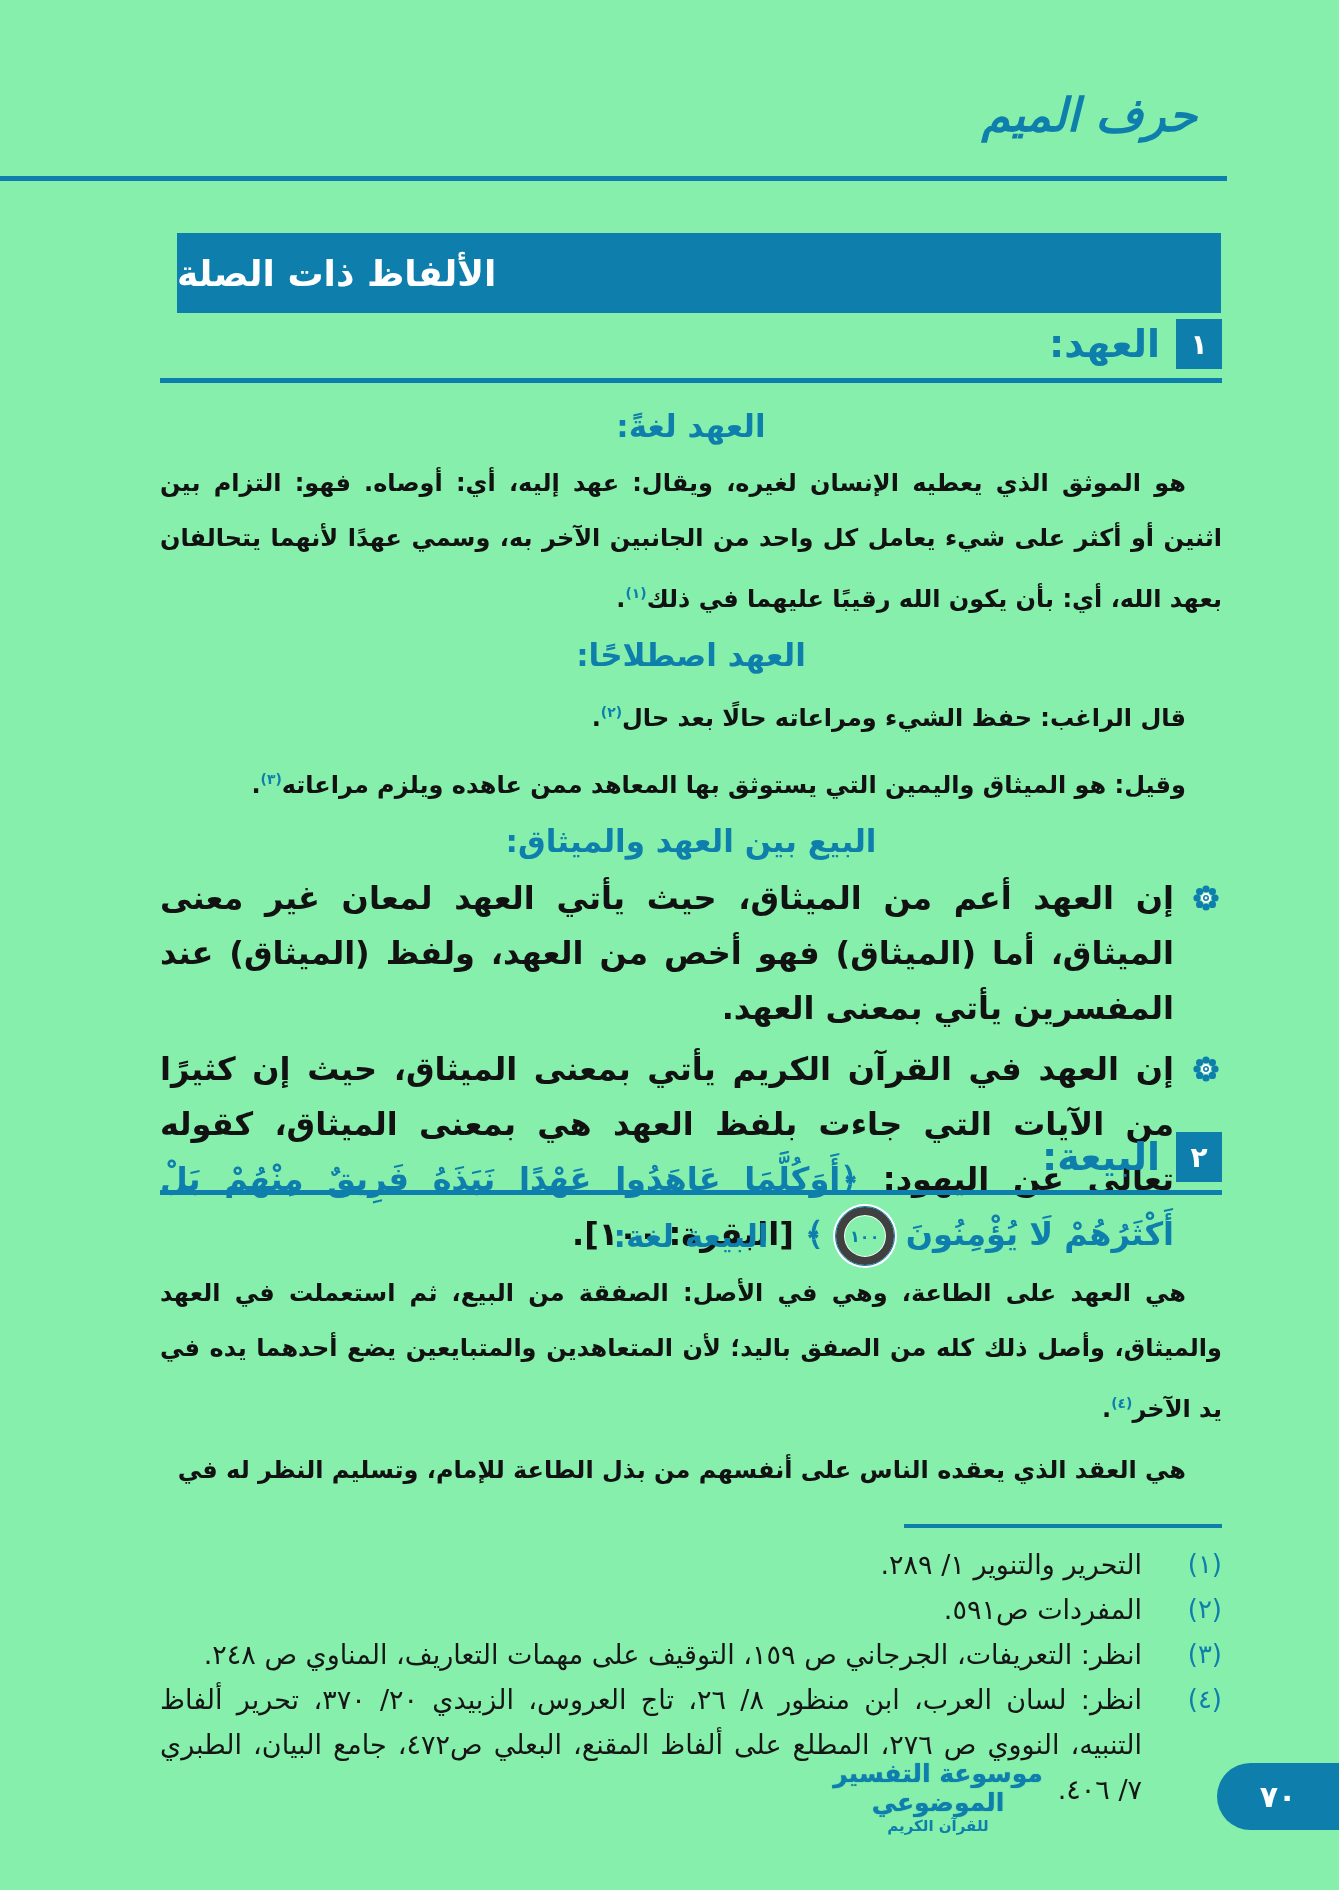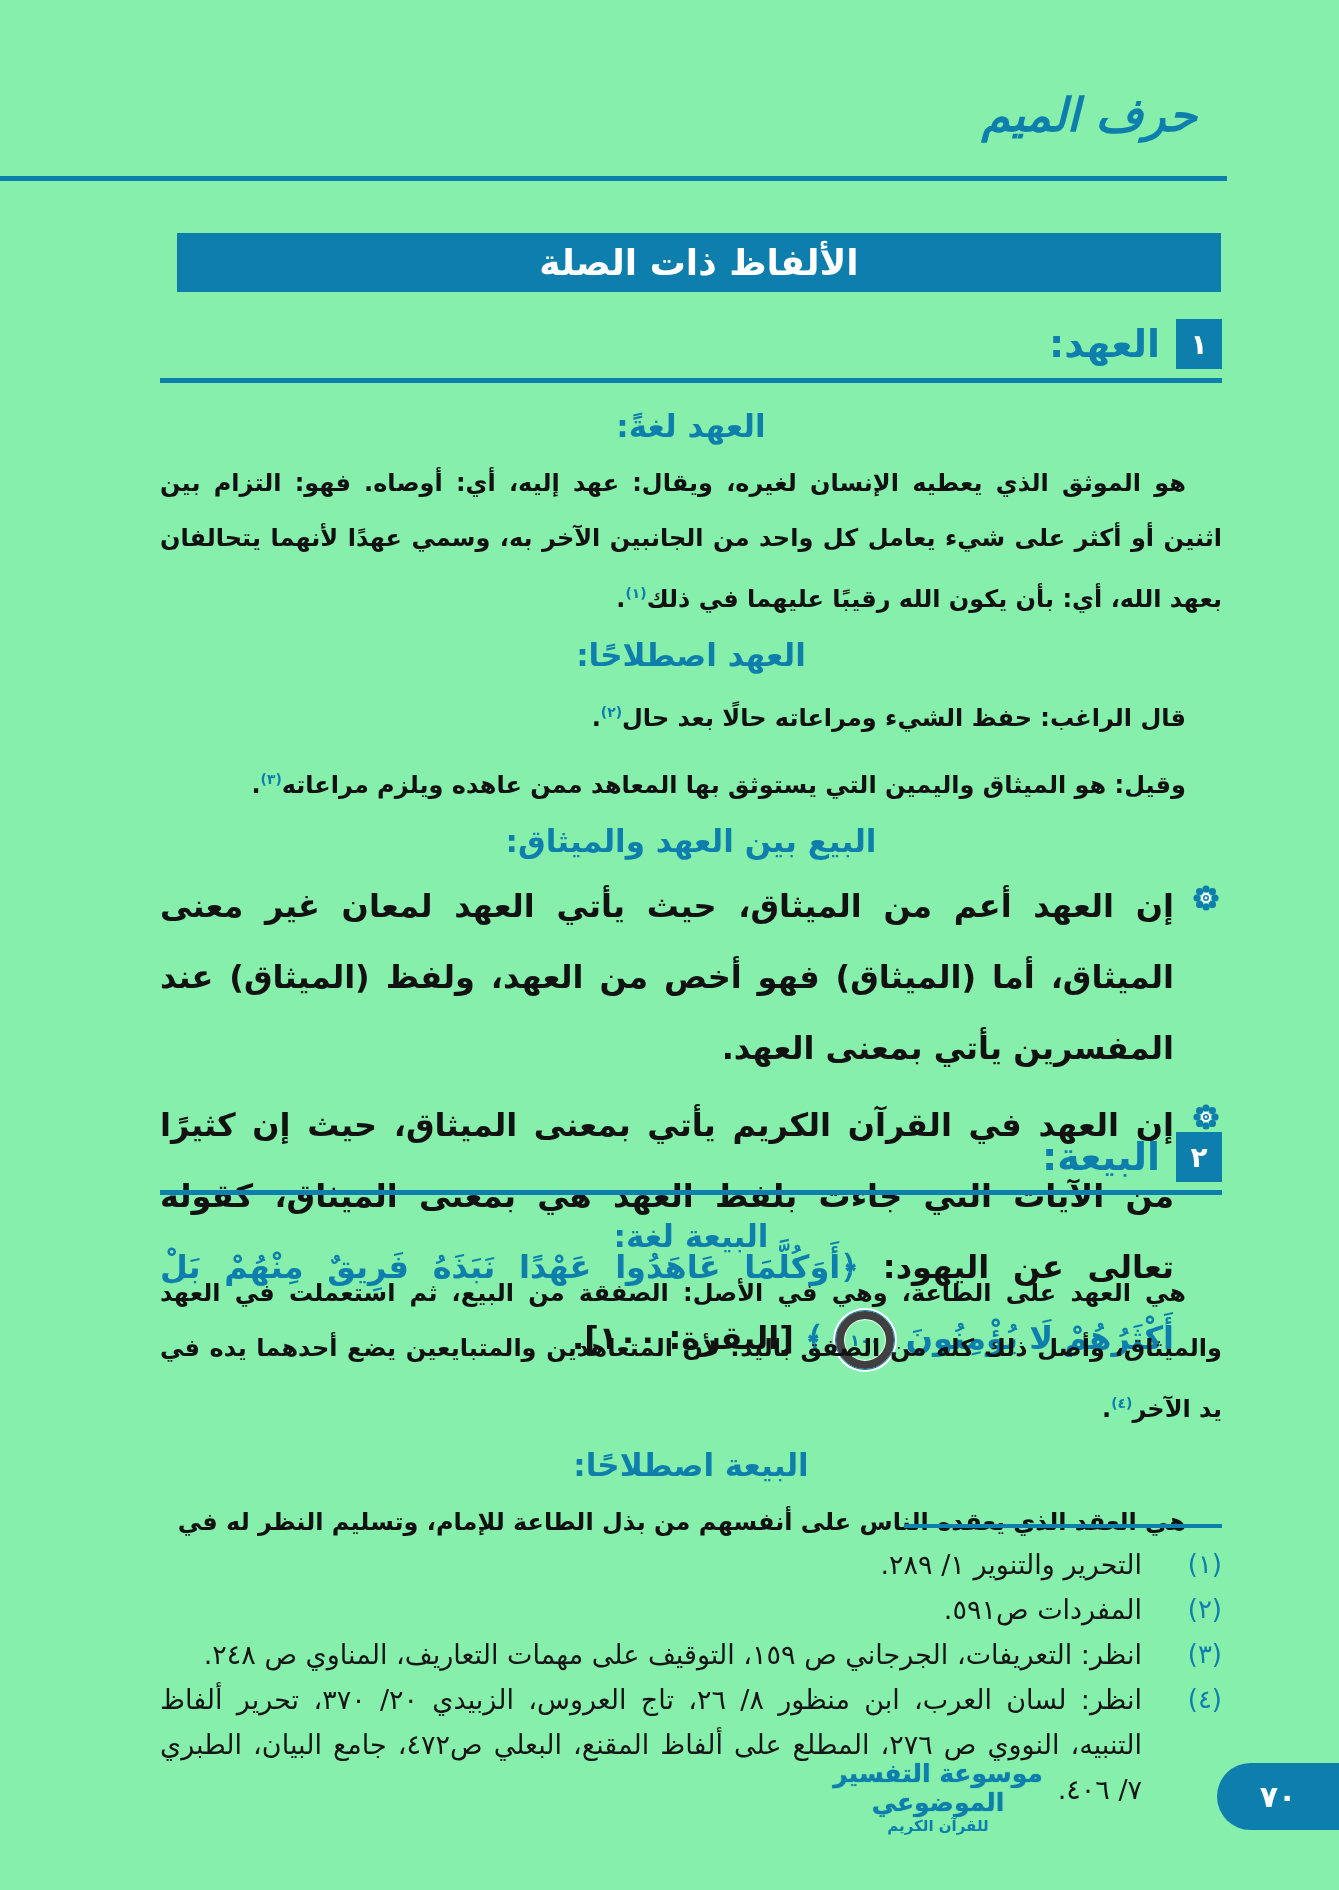--- a/index.html
+++ b/index.html
@@ -6,22 +6,22 @@
   body{width:1339px;height:1890px;overflow:hidden;background:#ffffff;
        font-family:"DejaVu Sans",sans-serif;direction:rtl;}
   #page{position:relative;width:1339px;height:1890px;background:#86efac;color:#121212;}
 
   
   .callig{position:absolute;top:88px;right:142px;font-size:46px;font-weight:bold;
           color:#0e7eac;font-style:italic;letter-spacing:-2px;}
   .top-rule{position:absolute;top:176px;left:0;width:1227px;height:5px;background:#0e7eac;}
 
   
-  .banner{position:absolute;top:233px;right:118px;width:1044px;height:59px;background:#0e7eac;
-          display:flex;align-items:center;justify-content:center;}
+  .banner{position:absolute;top:233px;right:118px;width:1044px;height:80px;background:#0e7eac;
+          display:flex;align-items:center;justify-content:flex-end;}
   .banner span{color:#fff;font-size:36px;font-weight:bold;}
 
   
   .sec-head{position:absolute;right:117px;display:flex;align-items:center;gap:16px;height:52px;}
   .sec-head.s1{top:318px;}
   .sec-head.s2{top:1131px;}
   .badge{width:46px;height:50px;background:#0e7eac;color:#fff;display:flex;align-items:center;
          justify-content:center;font-size:28px;font-weight:bold;}
   .sec-title{color:#0e7eac;font-size:38px;font-weight:bold;}
   .sec-rule{position:absolute;right:117px;width:1062px;height:5px;background:#0e7eac;}
@@ -29,21 +29,21 @@
   .sec-rule.s2{top:1190px;}
 
   
   .content{position:absolute;right:117px;width:1062px;text-align:justify;}
   .content.c1{top:398px;}
   .content.c2{top:1208px;}
   h3.sub{color:#0e7eac;font-size:31px;font-weight:bold;margin:10px 0 12px;text-align:center;}
   p.body{font-size:24px;font-weight:bold;line-height:55px;margin:4px 0 6px;text-indent:36px;}
   sup.fnm{color:#0e7eac;font-size:0.58em;font-weight:bold;vertical-align:super;letter-spacing:1px;}
 
-  .bullet{position:relative;padding-right:48px;font-size:32px;font-weight:bold;line-height:71px;
+  .bullet{position:relative;padding-right:48px;font-size:32px;font-weight:bold;line-height:55px;
           margin:0 0 6px;}
   .rosette{position:absolute;right:2px;top:13px;}
 
   .quran{color:#0e7eac;font-weight:bold;}
   .medallion{display:inline-flex;align-items:center;justify-content:center;width:42px;height:42px;
              border:8px solid #404040;border-radius:50%;box-shadow:0 0 0 1px #fff inset, 0 0 0 3px #fff;
              outline:1px solid #0e7eac;color:#0e7eac;font-size:16px;font-weight:bold;
              vertical-align:middle;margin:0 12px;}
 
   
@@ -134,21 +134,20 @@
   <div class="sec-head s2">
     <span class="badge">٢</span>
     <span class="sec-title">البيعة:</span>
   </div>
   <div class="sec-rule s2"></div>
 
   <div class="content c2">
     <h3 class="sub">البيعة لغة:</h3>
     <p class="body"><span>هي العهد على الطاعة، وهي في الأصل: الصفقة من البيع، ثم استعملت في العهد والميثاق، وأصل ذلك كله من الصفق باليد؛ لأن المتعاهدين والمتبايعين يضع أحدهما يده في يد الآخر</span><sup class="fnm">(٤)</sup><span>.</span></p>
 
-    <h3 class="sub">البيعة اصطلاحًا:</h3>
     <p class="body"><span>هي العقد الذي يعقده الناس على أنفسهم من بذل الطاعة للإمام، وتسليم النظر له في</span></p>
   </div>
 
   <div class="footnotes">
     <div class="fn-rule"></div>
     <div class="fn">
       <span class="mark">(١)</span>
       <span>التحرير والتنوير ١/ ٢٨٩.</span>
     </div>
     <div class="fn">

